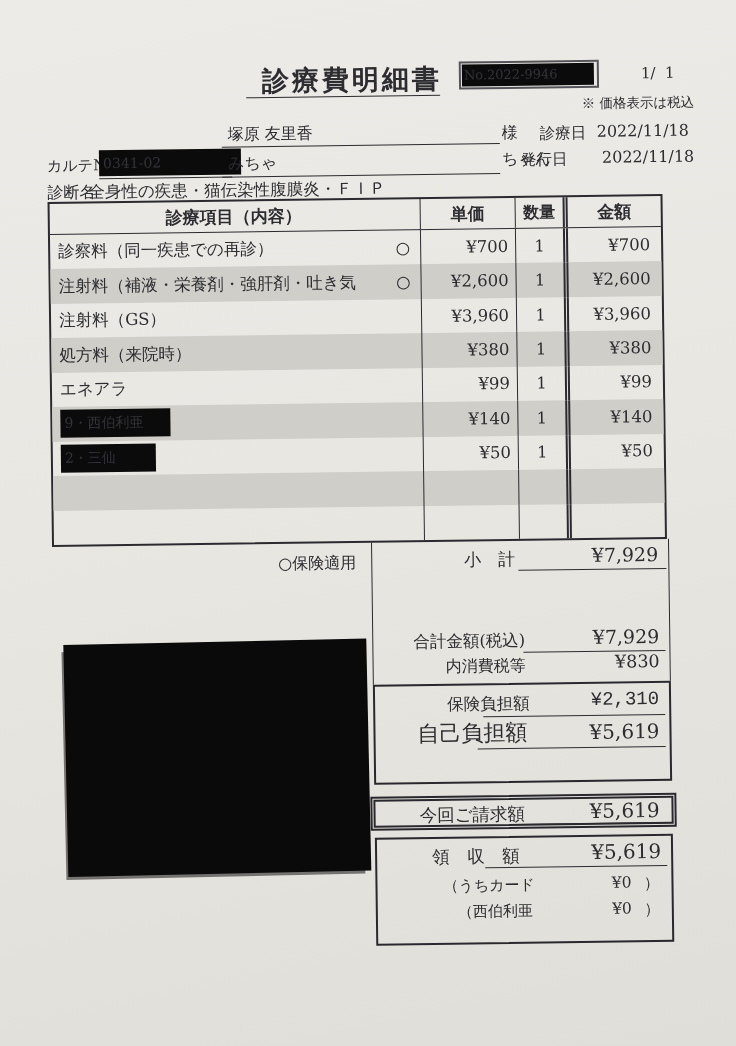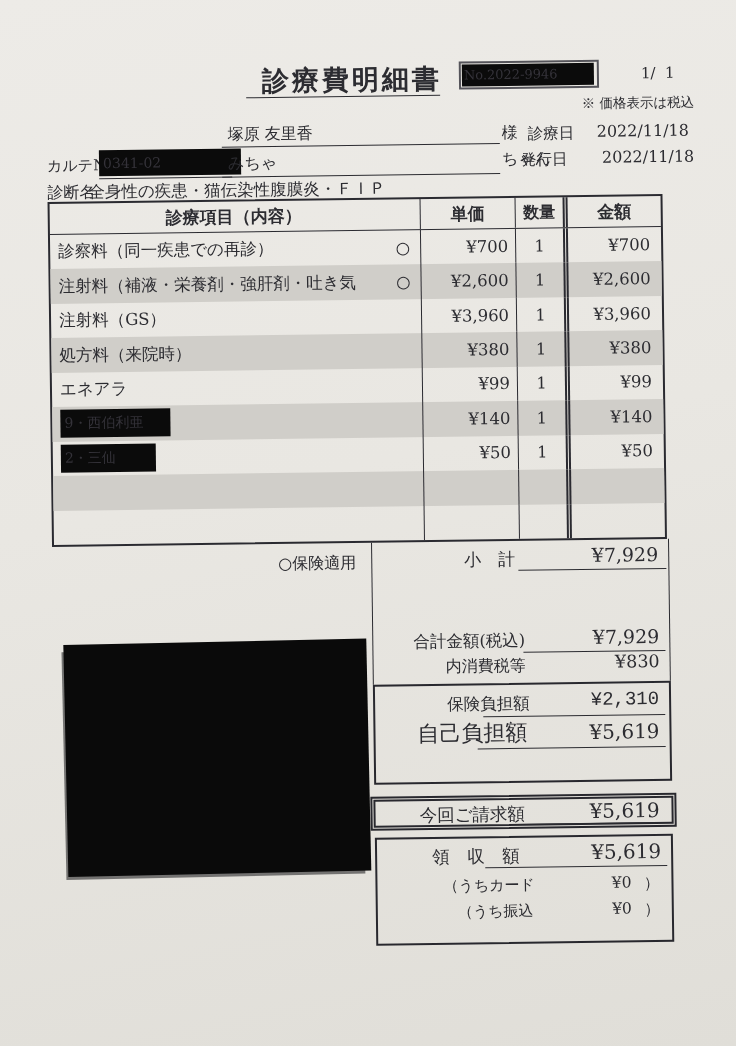--- a/index.html
+++ b/index.html
@@ -65,21 +65,21 @@
 
   <div class="abs" id="docno-wrap">
     <div class="blackbox" id="docno-inner"><span class="faint">No.2022-9946</span></div>
   </div>
   <div class="abs" id="pagenum">1/  1</div>
   <div class="abs" id="taxnote">※ 価格表示は税込</div>
 
   <div class="abs fs16" style="left:228px;top:123px;">塚原 友里香</div>
   <div class="uline" style="left:222px;top:145px;width:278px;"></div>
   <div class="abs fs16" style="left:502px;top:125px;">様</div>
-  <div class="abs fs15" style="left:528px;top:126px;">診療日</div>
+  <div class="abs fs15" style="left:540px;top:126px;">診療日</div>
   <div class="abs fs16" style="left:597px;top:125px;">2022/11/18</div>
 
   <div class="abs" style="left:47px;top:153px;font-size:15px;">カルテNo.</div>
   <div class="abs blackbox" style="left:99px;top:147px;width:142px;height:26px;font-size:14px;line-height:26px;padding-left:4px;box-sizing:border-box;"><span class="faint">0341-02</span></div>
   <div class="uline" style="left:99px;top:175px;width:133px;"></div>
   <div class="abs fs16" style="left:228px;top:152px;">みちゃ</div>
   <div class="uline" style="left:222px;top:175px;width:278px;"></div>
   <div class="abs fs16" style="left:502px;top:151px;">ちゃん</div>
   <div class="abs fs15" style="left:521px;top:152px;">発行日</div>
   <div class="abs fs16" style="left:602px;top:151px;">2022/11/18</div>
@@ -224,21 +224,21 @@
   <div class="abs" id="box-receipt">
     <div class="rel">
       <div class="abs" style="left:55px;top:6px;font-size:17.5px;">領　収　額</div>
       <div class="abs" style="right:10px;top:3px;font-size:20px;">¥5,619</div>
       <div class="uline" style="right:4px;top:29px;width:182px;"></div>
 
       <div class="abs" style="left:66px;top:38px;font-size:15px;">（うちカード</div>
       <div class="abs" style="right:40px;top:37px;font-size:15.5px;">¥0</div>
       <div class="abs" style="right:12px;top:37px;font-size:15.5px;">）</div>
 
-      <div class="abs" style="left:80px;top:64px;font-size:15px;">（うち振込</div>
+      <div class="abs" style="left:80px;top:64px;font-size:15px;">（西伯利亜</div>
       <div class="abs" style="right:40px;top:63px;font-size:15.5px;">¥0</div>
       <div class="abs" style="right:12px;top:63px;font-size:15.5px;">）</div>
     </div>
   </div>
 
   <div class="abs" id="big-redact"></div>
 
 </div>
 
 </body></html>

